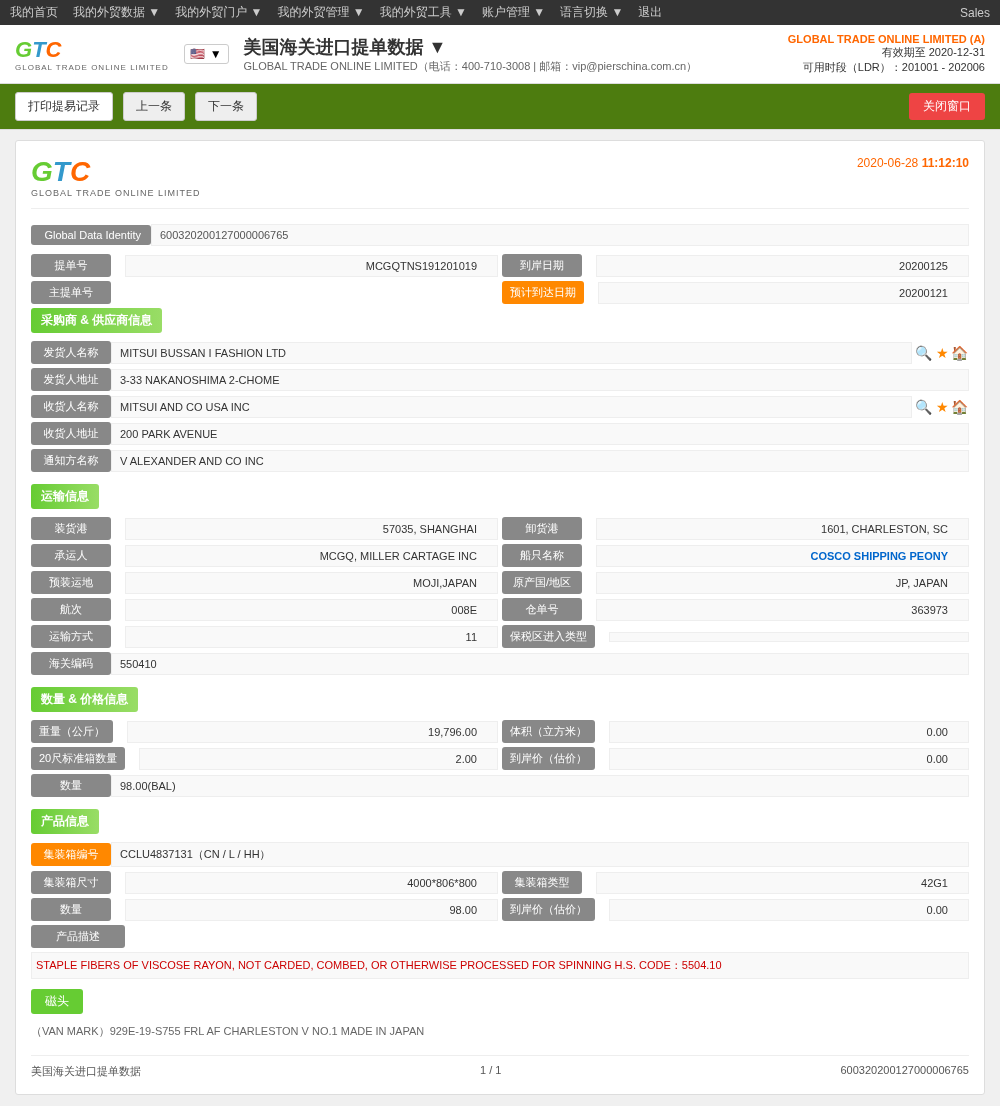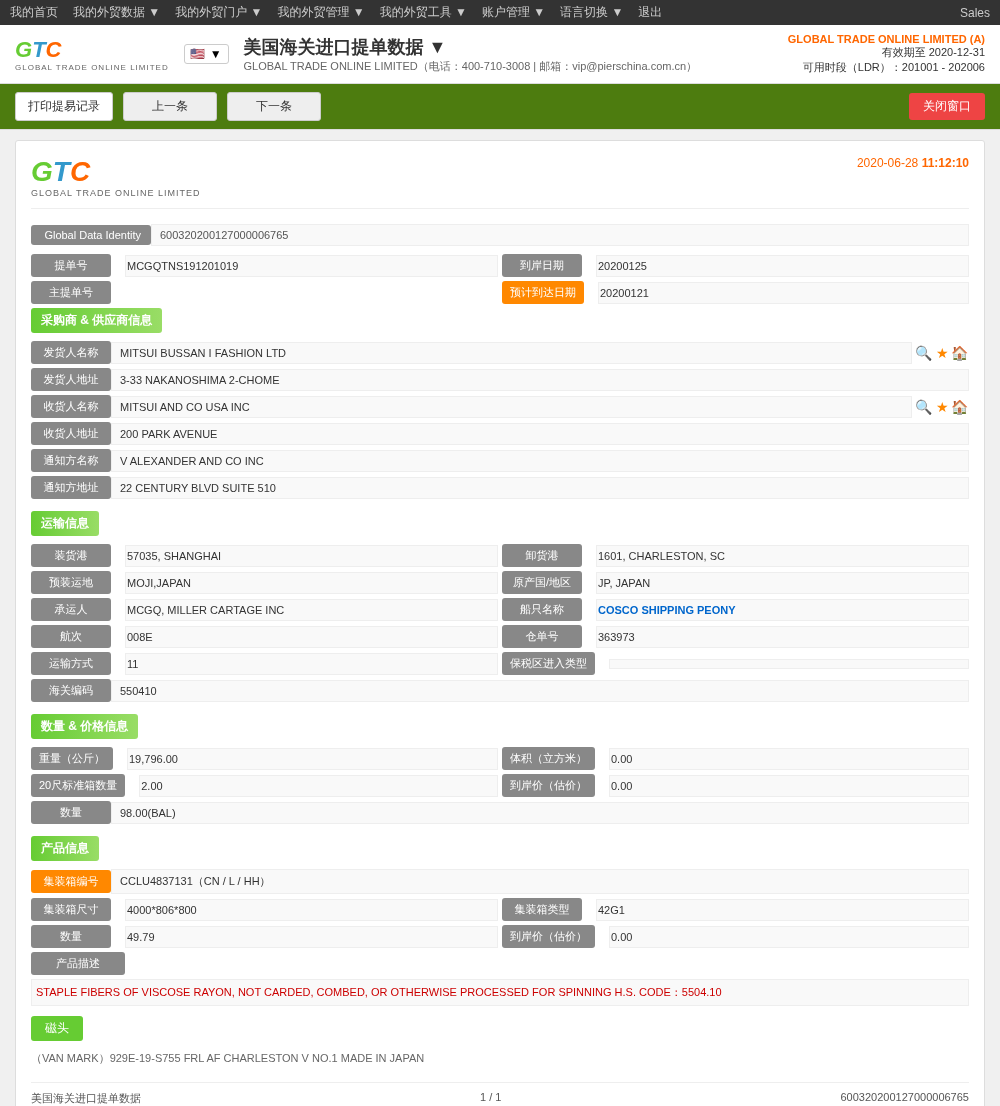--- a/index.html
+++ b/index.html
@@ -18,40 +18,40 @@
     .flag-selector { display: flex; align-items: center; gap: 4px; border: 1px solid #ccc; padding: 2px 6px; border-radius: 3px; cursor: pointer; }
     .page-title-area h2 { font-size: 18px; color: #333; font-weight: bold; }
     .page-title-area p { font-size: 11px; color: #666; }
     .header-right { text-align: right; }
     .header-right .company { color: #f60; font-weight: bold; font-size: 11px; }
     .header-right .validity { font-size: 11px; color: #333; }
 
     
     .toolbar { background: #4d7c0f; padding: 8px 15px; display: flex; align-items: center; gap: 10px; border-bottom: 1px solid #ddd; }
     .btn-print { background: #fff; border: 1px solid #ccc; padding: 5px 12px; border-radius: 3px; cursor: pointer; font-size: 12px; color: #333; }
-    .btn-nav { background: #eee; border: 1px solid #ccc; padding: 5px 28px; border-radius: 3px; cursor: pointer; font-size: 12px; color: #333; }
+    .btn-nav { background: #eee; border: 1px solid #ccc; padding: 5px 12px; border-radius: 3px; cursor: pointer; font-size: 12px; color: #333; }
     .btn-close { background: #e44; border: none; color: #fff; padding: 5px 14px; border-radius: 3px; cursor: pointer; font-size: 12px; margin-left: auto; }
 
     
     .main-content { padding: 10px 15px; background: #f0f0f0; }
     .record-card { background: #fff; border: 1px solid #ddd; border-radius: 3px; padding: 15px; }
 
     
     .record-header { display: flex; align-items: flex-start; justify-content: space-between; margin-bottom: 15px; border-bottom: 1px solid #eee; padding-bottom: 10px; }
     .record-logo-area { display: flex; align-items: center; }
     .record-date { font-size: 12px; color: #333; }
     .record-date span { color: #f60; }
 
     
     .section { margin-bottom: 12px; }
     .section-header { background: linear-gradient(to right, #6c3, #9d6); color: #fff; padding: 4px 10px; border-radius: 3px; font-size: 12px; font-weight: bold; display: inline-block; margin-bottom: 8px; }
     .field-row { display: flex; align-items: center; gap: 14px; }
     .field-label { background: #888; color: #fff; padding: 4px 8px; border-radius: 3px; font-size: 11px; white-space: nowrap; min-width: 80px; text-align: center; }
     .field-label.orange { background: #f80; }
-    .field-value { padding: 4px 1px; font-size: 11px; color: #333; flex: 1; background: #f9f9f9; border: 1px solid #eee; }
+    .field-value { padding: 4px 20px; font-size: 11px; color: #333; flex: 1; background: #f9f9f9; border: 1px solid #eee; text-align: right; }
     .field-actions { display: flex; gap: 3px; margin-left: 4px; }
     .icon-btn { cursor: pointer; font-size: 14px; }
 
     
     .identity-row { display: flex; align-items: center; gap: 0; margin-bottom: 4px; }
     .identity-label { background: #888; color: #fff; padding: 4px 10px; border-radius: 3px; font-size: 11px; min-width: 120px; text-align: right; }
     .identity-value { padding: 4px 8px; font-size: 11px; color: #555; background: #f9f9f9; border: 1px solid #eee; flex: 1; }
 
     
     .two-col-fields { display: grid; grid-template-columns: 1fr 1fr; gap: 4px; margin-bottom: 4px; }
@@ -196,57 +196,53 @@
         </div>
       </div>
       <div class="full-field-row" style="margin-bottom:4px;">
         <span class="field-label">收货人地址</span>
         <span class="full-field-value">200 PARK AVENUE</span>
       </div>
       <div class="full-field-row" style="margin-bottom:4px;">
         <span class="field-label">通知方名称</span>
         <span class="full-field-value">V ALEXANDER AND CO INC</span>
       </div>
-      <div class="full-field-row">
-        <span class="field-label">通知方地址</span>
-        <span class="full-field-value">22 CENTURY BLVD SUITE 510</span>
-      </div>
     </div>
 
     <div class="section">
       <div class="section-header">运输信息</div>
 
       <div class="two-col-fields">
         <div class="field-item field-row">
           <span class="field-label">装货港</span>
           <span class="field-value">57035, SHANGHAI</span>
         </div>
         <div class="field-item field-row">
           <span class="field-label">卸货港</span>
           <span class="field-value">1601, CHARLESTON, SC</span>
         </div>
       </div>
       <div class="two-col-fields">
         <div class="field-item field-row">
+          <span class="field-label">承运人</span>
+          <span class="field-value">MCGQ, MILLER CARTAGE INC</span>
+        </div>
+        <div class="field-item field-row">
+          <span class="field-label">船只名称</span>
+          <span class="field-value highlight-blue">COSCO SHIPPING PEONY</span>
+        </div>
+      </div>
+      <div class="two-col-fields">
+        <div class="field-item field-row">
           <span class="field-label">预装运地</span>
           <span class="field-value">MOJI,JAPAN</span>
         </div>
         <div class="field-item field-row">
           <span class="field-label">原产国/地区</span>
           <span class="field-value">JP, JAPAN</span>
-        </div>
-      </div>
-      <div class="two-col-fields">
-        <div class="field-item field-row">
-          <span class="field-label">承运人</span>
-          <span class="field-value">MCGQ, MILLER CARTAGE INC</span>
-        </div>
-        <div class="field-item field-row">
-          <span class="field-label">船只名称</span>
-          <span class="field-value highlight-blue">COSCO SHIPPING PEONY</span>
         </div>
       </div>
       <div class="two-col-fields">
         <div class="field-item field-row">
           <span class="field-label">航次</span>
           <span class="field-value">008E</span>
         </div>
         <div class="field-item field-row">
           <span class="field-label">仓单号</span>
           <span class="field-value">363973</span>
@@ -310,21 +306,21 @@
           <span class="field-value">4000*806*800</span>
         </div>
         <div class="field-item field-row">
           <span class="field-label">集装箱类型</span>
           <span class="field-value">42G1</span>
         </div>
       </div>
       <div class="two-col-fields">
         <div class="field-item field-row">
           <span class="field-label">数量</span>
-          <span class="field-value">49.79</span>
+          <span class="field-value">98.00</span>
         </div>
         <div class="field-item field-row">
           <span class="field-label">到岸价（估价）</span>
           <span class="field-value">0.00</span>
         </div>
       </div>
 
       <div style="margin-bottom:4px;">
         <span class="product-desc-label">产品描述</span>
         <div class="product-desc-text">STAPLE FIBERS OF VISCOSE RAYON, NOT CARDED, COMBED, OR OTHERWISE PROCESSED FOR SPINNING H.S. CODE：5504.10</div>

